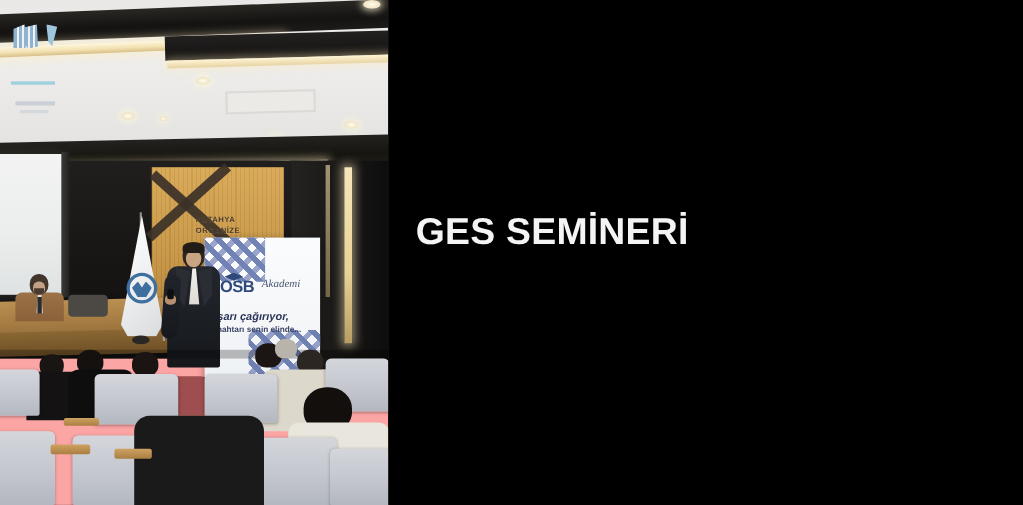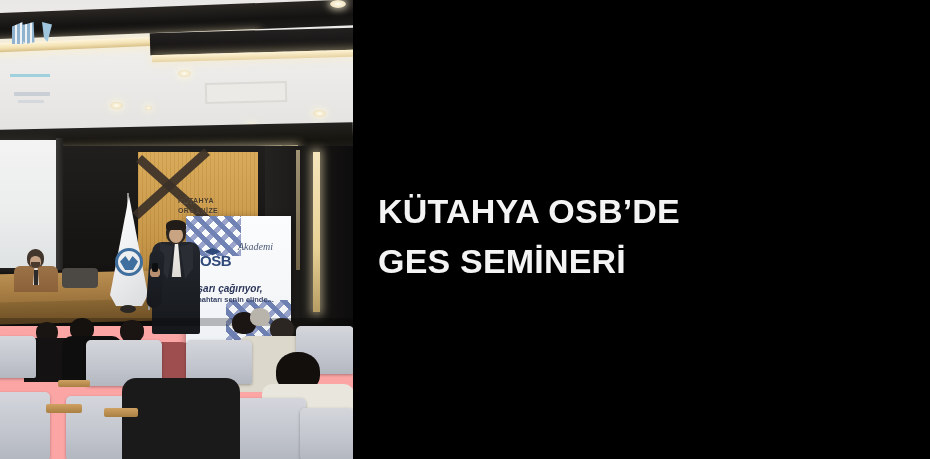--- a/index.html
+++ b/index.html
@@ -472,21 +472,21 @@
     position: absolute;
     left: 200px; top: 252px;
     color: #2f4a7a;
     font-size: 15px;
     font-weight: 700;
     letter-spacing: -0.5px;
     font-family: "Liberation Sans", sans-serif;
   }
   .banner-akademi {
     position: absolute;
-    left: 238px; top: 241px;
+    left: 238px; top: 253px;
     color: #2b3b5c;
     font-size: 10px;
     font-style: italic;
     font-family: "Liberation Serif", serif;
     opacity: .85;
   }
   .banner-line1 {
     position: absolute;
     left: 192px; top: 283px;
     color: #2b3558;
@@ -668,18 +668,17 @@
     <div class="chair" style="left:236px; top:398px; width:70px; height:61px;"></div>
     <div class="coat" style="left:122px; top:378px; width:118px; height:81px; background:#1a1a1b; border-radius:14px 14px 0 0;"></div>
     <div class="armrest" style="left:46px; top:404px; width:36px; height:9px;"></div>
     <div class="armrest" style="left:104px; top:408px; width:34px; height:9px;"></div>
     <div class="chair" style="left:300px; top:408px; width:54px; height:51px;"></div>
 
   </div>
 
   <div class="text-panel">
     <div class="headline">
-      <span class="headline-line">KÜTAHYA OSB’DE</span>
       <span class="headline-line">GES SEMİNERİ</span>
     </div>
   </div>
 
 </div>
 
 </body></html>

